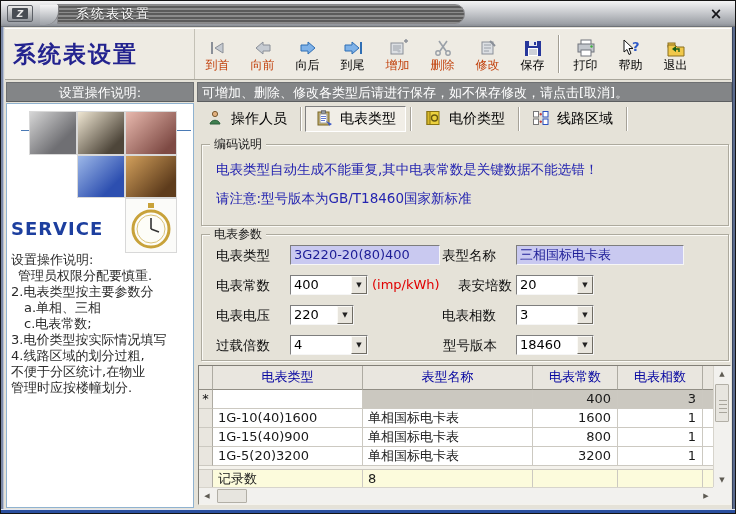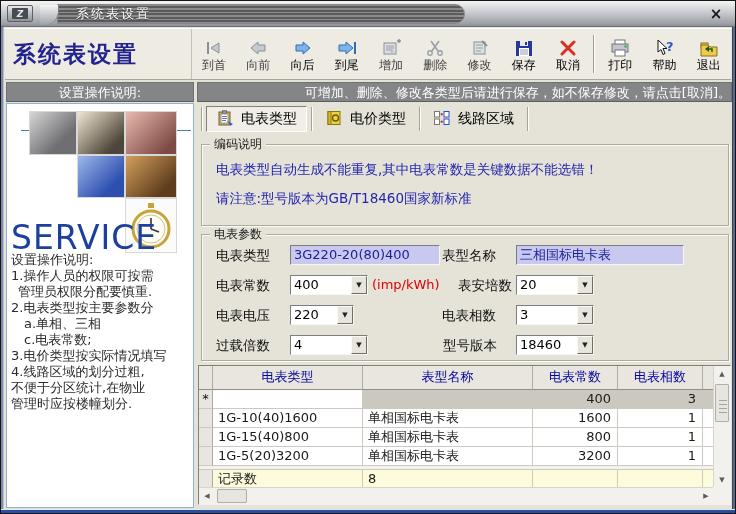--- a/index.html
+++ b/index.html
@@ -29,42 +29,42 @@
   .tb-close{position:absolute;right:10px;top:4px;width:18px;height:18px;display:flex;align-items:center;
     justify-content:center;color:#16161a;font-size:15px;font-weight:bold;cursor:default;}
 
   
   .toolbar{position:absolute;left:4px;top:27px;right:4px;height:52px;background:#eeebe3;
     border-top:1px solid #fff;border-bottom:1px solid #a9a69b;display:flex;align-items:stretch;}
   .app-title{width:190px;display:flex;align-items:center;padding-left:8px;font-size:23px;font-weight:bold;
     color:#23238f;letter-spacing:2px;border-right:1px solid #c4c1b6;}
   .tbtn{width:45px;display:flex;flex-direction:column;align-items:center;justify-content:center;gap:2px;padding-top:2px;}
   .tbtn .lab{font-size:12px;color:#000;line-height:12px;}
-  .tbtn.disabled .lab{color:#404040;}
+  .tbtn.disabled .lab{color:#c2410c;}
   .tsep{width:2px;margin:6px 3px;border-left:1px solid #a29e93;border-right:1px solid #ffffff;}
   .tbtn svg{display:block;}
 
   
   .sec-hdr{position:absolute;height:20px;background:#838587;color:#fff;font-size:13px;line-height:20px;
-    border:1px solid #6d6f71;border-bottom-color:#5c5e60;text-align:right;}
+    border:1px solid #6d6f71;border-bottom-color:#5c5e60;}
   .sec-hdr.left{left:5px;top:81px;width:188px;text-align:center;}
   .sec-hdr.right{left:196px;top:81px;width:535px;padding-left:4px;white-space:nowrap;overflow:hidden;}
 
   
   .left-body{position:absolute;left:5px;top:102px;width:188px;height:405px;background:#fff;
     border:1px solid #8fb2d0;overflow:hidden;}
   .hline{position:absolute;left:14px;right:2px;top:26px;height:1px;background:#4a7ab5;}
   .tile{position:absolute;border:1px solid #d8d8d8;}
   .t-tool{left:22px;top:7px;width:48px;height:44px;background:linear-gradient(135deg,#d6d6d6,#6f6f73 70%);}
   .t-pen{left:70px;top:7px;width:48px;height:44px;background:linear-gradient(135deg,#efe6d2,#4e463a 80%);}
   .t-rods{left:118px;top:7px;width:52px;height:44px;background:linear-gradient(135deg,#e8b9ae,#7e4a44 85%);}
   .t-keyb{left:70px;top:51px;width:48px;height:43px;background:linear-gradient(135deg,#9db8e8,#2d4fb0 75%);}
   .t-money{left:118px;top:51px;width:52px;height:43px;background:linear-gradient(135deg,#d2a05c,#5e3c1c 80%);}
   .t-watch{left:118px;top:94px;width:52px;height:55px;background:#fbfbf9;display:flex;align-items:center;justify-content:center;}
-  .service{position:absolute;left:4px;top:114px;font-size:33px;font-weight:400;color:#1d3f9f;letter-spacing:1px;}
+  .service{position:absolute;left:4px;top:114px;font-size:18px;font-weight:700;color:#1d3f9f;letter-spacing:1px;}
   .instr{position:absolute;left:4px;top:148px;right:2px;font-size:13px;line-height:16px;color:#2b2b2b;}
   .instr div{white-space:nowrap;overflow:hidden;}
   .ind1{padding-left:7px;}
   .ind2{padding-left:13px;}
 
   
   .tabs{position:absolute;left:196px;top:103px;width:535px;height:30px;display:flex;align-items:center;}
   .tab{display:flex;align-items:center;gap:7px;height:26px;padding:0 9px;font-size:14px;color:#000;}
   .tab.active{border:1px solid;border-color:#808080 #ffffff #ffffff #808080;background:#f1eee7;}
   .vsep{width:1px;height:24px;background:#a6a298;box-shadow:1px 0 0 #fff;margin:0 4px;}
@@ -210,28 +210,20 @@
           <svg width="22" height="18" viewBox="0 0 22 18">
             <rect x="3" y="2" width="16" height="15" fill="#27379b"></rect>
             <rect x="7" y="2" width="8" height="5" fill="#e9e9ef"></rect>
             <rect x="12" y="3" width="2" height="3" fill="#27379b"></rect>
             <rect x="6" y="9" width="10" height="8" fill="#fff"></rect>
             <path d="M7 11h8M7 13h8M7 15h8" stroke="#9aa0b0"></path>
           </svg>
         </span>
       <span class="lab">保存</span>
     </div>
-    <div class="tbtn">
-      <span>
-          <svg width="22" height="18" viewBox="0 0 22 18">
-            <path d="M5 3 L17 15 M17 3 L5 15" stroke="#d83024" stroke-width="3" stroke-linecap="round"></path>
-          </svg>
-        </span>
-      <span class="lab">取消</span>
-    </div>
 
     <div class="tsep"></div>
 
     <div class="tbtn">
       <span>
           <svg width="22" height="18" viewBox="0 0 22 18">
             <rect x="6" y="1" width="10" height="5" fill="#fff" stroke="#70757d"></rect>
             <rect x="3" y="5" width="16" height="8" fill="#c3c7cd" stroke="#70757d"></rect>
             <rect x="6" y="11" width="10" height="6" fill="#fff" stroke="#70757d"></rect>
             <circle cx="16.5" cy="7.5" r="1.2" fill="#3eae3e"></circle>
@@ -275,33 +267,39 @@
       <svg width="44" height="48" viewBox="0 0 44 48">
           <rect x="19" y="1" width="6" height="5" fill="#c8a23a"></rect>
           <circle cx="22" cy="27" r="18" fill="#fdfdf8" stroke="#c8a23a" stroke-width="3"></circle>
           <circle cx="22" cy="27" r="14" fill="none" stroke="#d9c27a"></circle>
           <path d="M22 27 L22 16 M22 27 L30 30" stroke="#333" stroke-width="1.6"></path>
         </svg>
     </div>
     <div class="service">SERVICE</div>
     <div class="instr">
       <div>设置操作说明:</div>
-      <div>1.操作人员的权限可按需</div>
       <div class="ind1">管理员权限分配要慎重.</div>
       <div>2.电表类型按主要参数分</div>
       <div class="ind2">a.单相、三相</div>
       <div class="ind2">c.电表常数;</div>
       <div>3.电价类型按实际情况填写</div>
       <div>4.线路区域的划分过粗,</div>
       <div>不便于分区统计,在物业</div>
       <div>管理时应按楼幢划分.</div>
     </div>
   </div>
 
   <div class="tabs">
+    <div class="tab">
+      <span><svg width="18" height="16" viewBox="0 0 18 16">
+            <circle cx="9" cy="4" r="2.6" fill="#e2b07e" stroke="#7a5a30"></circle>
+            <path d="M4 14 c1 -5 9 -5 10 0 z" fill="#3f7f4f" stroke="#2a5f3a"></path>
+          </svg></span>
+      <span>操作人员</span>
+    </div>
     <div class="vsep"></div>
     <div class="tab active">
       <span><svg width="18" height="16" viewBox="0 0 18 16">
             <rect x="3" y="2" width="11" height="13" fill="#c9b368" stroke="#77652a"></rect>
             <rect x="6.5" y="0.8" width="4" height="2.6" fill="#9aa2aa" stroke="#666"></rect>
             <rect x="5" y="4" width="7" height="9" fill="#fff" stroke="#9a9a9a"></rect>
             <path d="M6 6.5h5M6 8.5h5M6 10.5h4" stroke="#3a58c8" stroke-width="0.8"></path>
             <path d="M11 11 l6 3 -2.5 1.8 z" fill="#3a58c8"></path>
           </svg></span>
       <span>电表类型</span>
@@ -400,21 +398,21 @@
       <div class="trow">
         <div class="tc c0"></div>
         <div class="tc c1 txc">1G-10(40)1600</div>
         <div class="tc c2 txc">单相国标电卡表</div>
         <div class="tc c3 numc">1600</div>
         <div class="tc c4 numc">1</div>
         <div class="tc c5"></div>
       </div>
       <div class="trow">
         <div class="tc c0"></div>
-        <div class="tc c1 txc">1G-15(40)800</div>
+        <div class="tc c1 txc">1G-15(40)900</div>
         <div class="tc c2 txc">单相国标电卡表</div>
         <div class="tc c3 numc">800</div>
         <div class="tc c4 numc">1</div>
         <div class="tc c5"></div>
       </div>
       <div class="trow">
         <div class="tc c0"></div>
         <div class="tc c1 txc">1G-5(20)3200</div>
         <div class="tc c2 txc">单相国标电卡表</div>
         <div class="tc c3 numc">3200</div>

